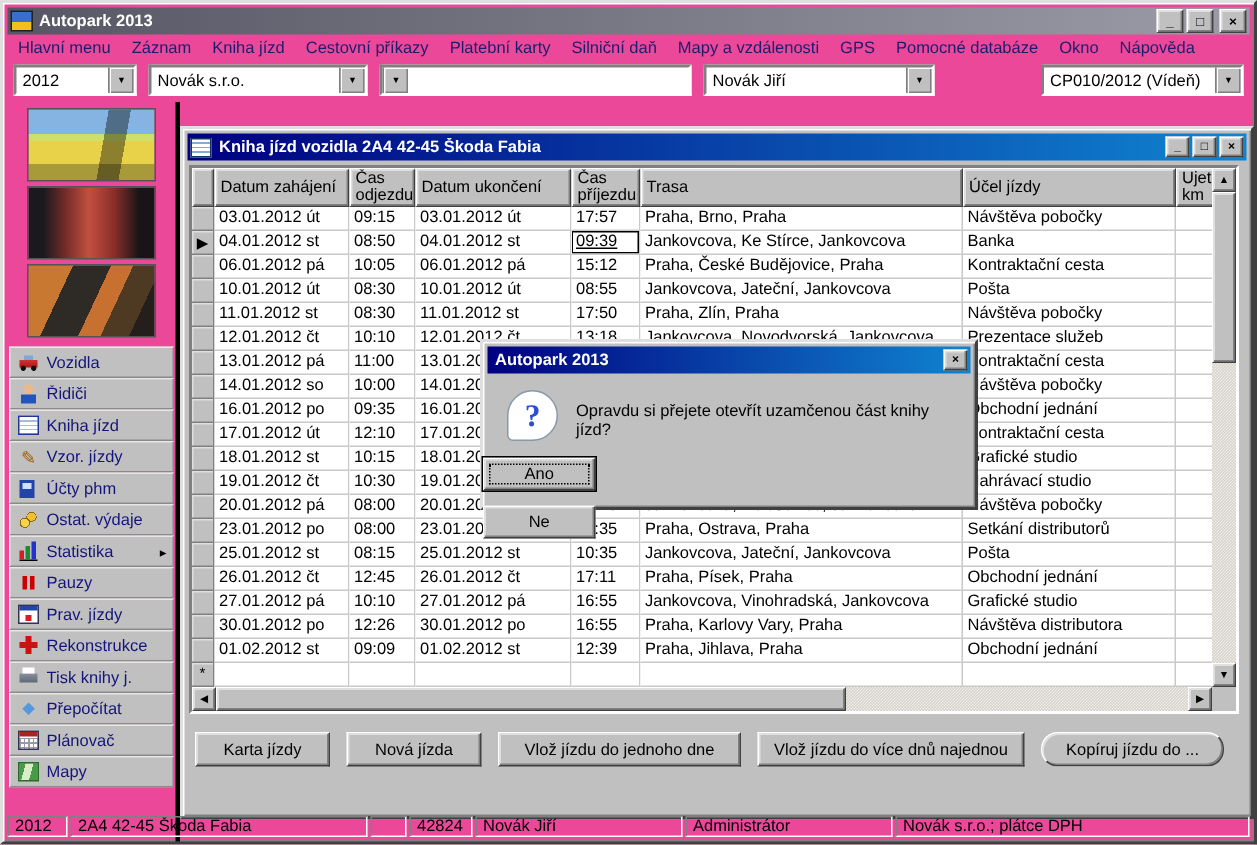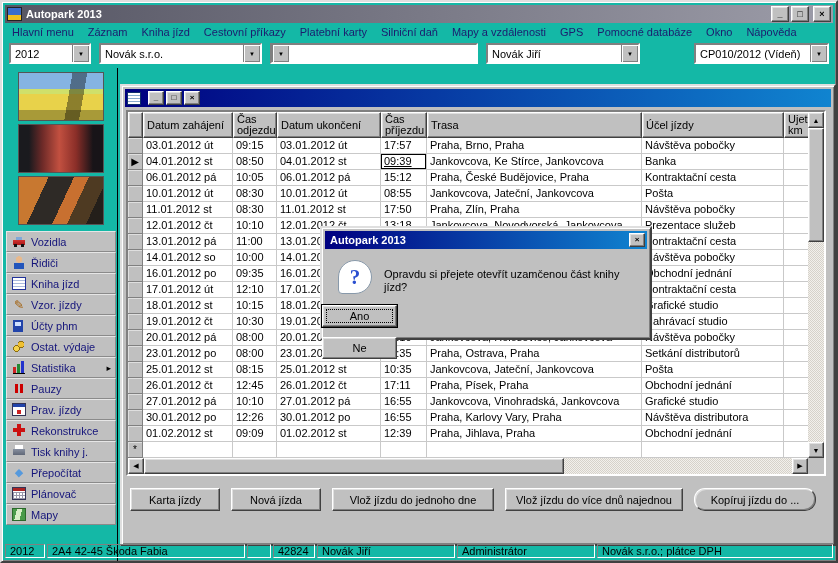--- a/index.html
+++ b/index.html
@@ -1,18 +1,18 @@
 <!DOCTYPE html>
 <html><head>
 <meta charset="utf-8">
 <style>
   html,body{margin:0;padding:0;}
   body{width:838px;height:563px;position:relative;overflow:hidden;background:#c0c0c0;
        font-family:"Liberation Sans",sans-serif;font-size:11px;color:#000;}
-  .app{position:absolute;inset:0;background:#14b8a6;border:2px solid;
+  .app{position:absolute;inset:0;background:#ec4899;border:2px solid;
        border-color:#dfdfdf #404040 #404040 #dfdfdf;
        box-shadow:inset 1px 1px 0 #fff,inset -1px -1px 0 #808080;}
 
   
   .titlebar{position:absolute;left:3px;top:3px;right:3px;height:18px;
        background:linear-gradient(90deg,#565664,#9c9ca8);display:flex;align-items:center;
        padding:0 2px;color:#fff;font-weight:bold;}
   .app-icon{width:13px;height:12px;margin-right:4px;border:1px solid #222;
        background:linear-gradient(#3a6ecc 0 55%,#f0c020 55%);}
   .title-text{flex:1;white-space:nowrap;overflow:hidden;}
@@ -27,28 +27,28 @@
 
   
   .toolbar{position:absolute;left:3px;top:38px;right:3px;height:27px;display:flex;align-items:center;
        padding:0 4px;gap:8px;}
   .combo{height:21px;box-sizing:border-box;display:flex;background:#fff;border:2px solid;
        border-color:#808080 #fff #fff #808080;}
   .combo-value{flex:1;display:flex;align-items:center;padding:0 4px;white-space:nowrap;overflow:hidden;}
   .combo-btn{width:16px;flex:none;background:#c0c0c0;display:flex;align-items:center;justify-content:center;
        font-size:6px;color:#000;box-shadow:inset 1px 1px 0 #fff,inset -1px -1px 0 #808080;border-left:1px solid #808080;}
   .toolbar > .combo:nth-child(1){width:82px;}
-  .toolbar > .combo:nth-child(2){width:163px;}
+  .toolbar > .combo:nth-child(2){width:146px;}
   .toolbar > .combo:nth-child(3){width:208px;}
   .toolbar > .combo:nth-child(4){width:154px;}
   .toolbar > .combo:nth-child(5){width:135px;margin-left:auto;}
 
   
   .sidebar{position:absolute;left:3px;top:66px;width:112px;bottom:0;padding-top:2px;
-       border-right:1px solid #000000;}
+       border-right:3px solid #000000;}
   .photo{width:84px;height:47px;margin:2px auto 3px;border:1px solid #555;background-repeat:no-repeat;}
   .photo-field{background:linear-gradient(#85b4e2 0 35%,#cfe06a 35% 45%,#e8d24a 45% 78%,#a89a38 78%),
        linear-gradient(100deg,transparent 0 58%,#9a9a9a 58% 74%,transparent 74%);background-blend-mode:multiply;}
   .photo-redcar{background:linear-gradient(90deg,#1a1a1e 0 12%,#6e2a28 28%,#c25040 48%,#8a2e28 68%,#181418 88%);}
   .photo-pump{background:linear-gradient(115deg,#c87830 0 28%,#2e2a26 28% 52%,#c87030 52% 66%,#4e3a22 66% 84%,#241f1a 84%);}
   .nav{margin-top:6px;}
   .nav-item{height:21px;box-sizing:border-box;display:flex;align-items:center;margin:0 1px;
        padding:0 4px 0 5px;background:#c0c0c0;border:1px solid;border-color:#e6e6e6 #8a8a8a #8a8a8a #e6e6e6;
        color:#14147a;white-space:nowrap;}
   .nav-label{flex:1;overflow:hidden;}
@@ -343,20 +343,21 @@
           <span class="nav-arrow"></span>
         </div>
 
     </div>
   </div>
 
   <div class="mdi">
     <div class="iw">
       <div class="iw-title">
         <div class="iw-icon"></div>
+        <div class="title-text">Kniha jízd vozidla  2A4 42-45  Škoda Fabia</div>
         <div class="iw-btn">_</div>
         <div class="iw-btn">□</div>
         <div class="iw-btn">×</div>
       </div>
 
       <div class="grid-wrap">
         <div class="grid-main">
           <div class="grid-header">
               <div class="gh c0"></div>
               <div class="gh c1">Datum zahájení</div>

